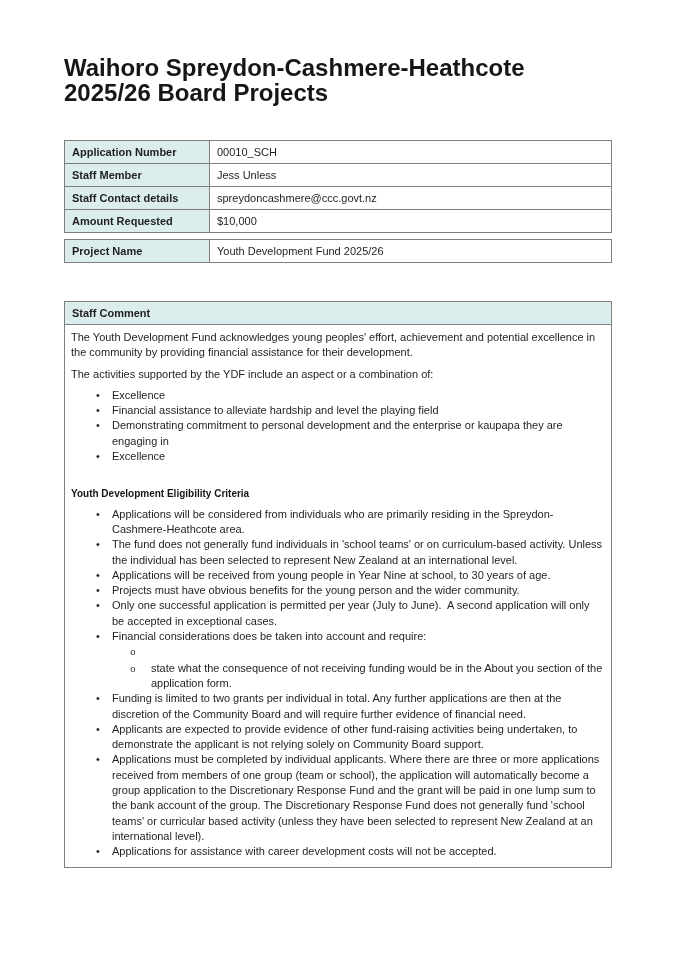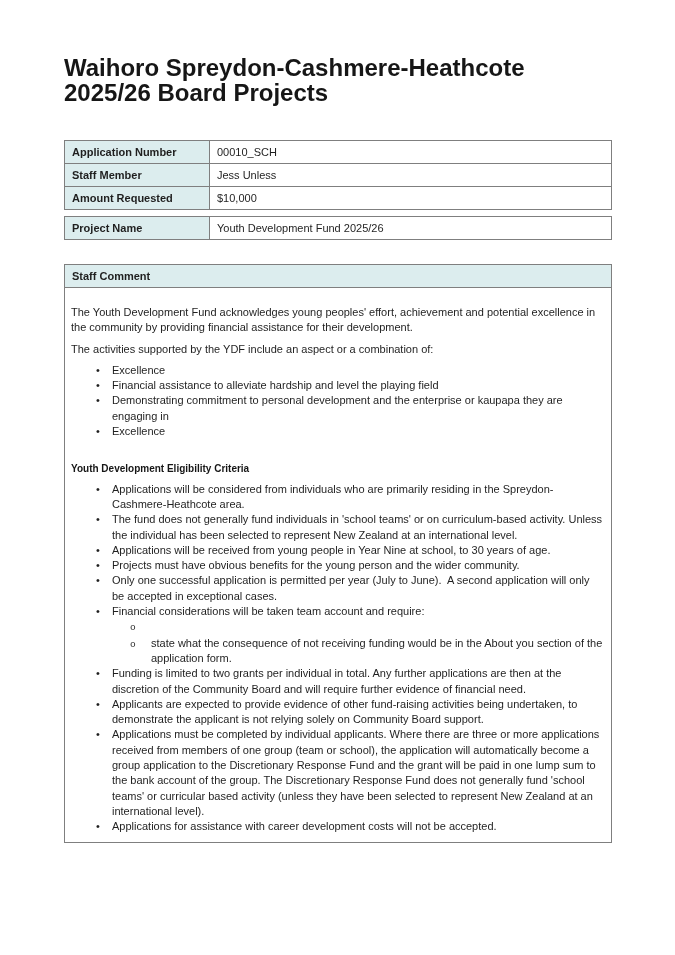--- a/index.html
+++ b/index.html
@@ -25,29 +25,29 @@
     border:1px solid var(--border);
     font-size:11px;line-height:15px;padding:3.5px 7px;vertical-align:middle;
     overflow:hidden;white-space:nowrap;
   }
   table.kv td.label-cell{
     width:130px;background:var(--header-bg);font-weight:700;
   }
   .details-table{margin-top:35px;}
   .project-table{margin-top:6px;}
   .comment-box{
-    margin-top:24px;width:548px;box-sizing:border-box;
+    margin-top:38px;width:548px;box-sizing:border-box;
     border:1px solid var(--border);
   }
   .comment-header{
     background:var(--header-bg);border-bottom:1px solid var(--border);
     font-size:11px;font-weight:700;line-height:15px;padding:3.5px 7px;
   }
   .comment-body{
-    padding:17px 7px 7px 6px;font-size:11px;line-height:15.3px;
+    padding:5px 7px 7px 6px;font-size:11px;line-height:15.3px;
   }
   .comment-body p{margin:0 0 6px;}
   p.criteria-heading{
     font-size:10px;font-weight:700;margin:22px 0 5px;color:#161616;
   }
   ul.bullets{list-style:none;margin:0;padding:0 0 0 25px;}
   ul.bullets li.b1{display:flex;align-items:flex-start;}
   ul.bullets li.b1 > .marker{flex:none;width:16px;font-size:11px;}
   .li-body{flex:1;min-width:0;}
   .li-text{white-space:pre-wrap;}
@@ -68,20 +68,24 @@
 
   <table class="kv details-table">
     <tbody id="details-tbody">
         <tr>
           <td class="label-cell">Application Number</td>
           <td class="value-cell">00010_SCH</td>
         </tr>
         <tr>
           <td class="label-cell">Staff Member</td>
           <td class="value-cell">Jess Unless</td>
+        </tr>
+        <tr>
+          <td class="label-cell">Staff Contact details</td>
+          <td class="value-cell">spreydoncashmere@ccc.govt.nz</td>
         </tr>
         <tr>
           <td class="label-cell">Amount Requested</td>
           <td class="value-cell">$10,000</td>
         </tr>
       </tbody>
   </table>
 
   <table class="kv project-table">
     <tbody id="project-tbody">
@@ -132,21 +136,21 @@
           <li class="b1">
             <span class="marker">•</span>
             <div class="li-body"><span class="li-text">Projects must have obvious benefits for the young person and the wider community.</span></div>
           </li>
           <li class="b1">
             <span class="marker">•</span>
             <div class="li-body"><span class="li-text">Only one successful application is permitted per year (July to June).  A second application will only be accepted in exceptional cases.</span></div>
           </li>
           <li class="b1">
             <span class="marker">•</span>
-            <div class="li-body"><span class="li-text">Financial considerations will be taken team account and require:</span><ul class="sub">
+            <div class="li-body"><span class="li-text">Financial considerations does be taken into account and require:</span><ul class="sub">
                 <li class="b2">
                   <span class="marker">o</span>
                 </li>
                 <li class="b2">
                   <span class="marker">o</span>
                   <div class="li-body"><span class="li-text">state what the consequence of not receiving funding would be in the About you section of the application form.</span></div>
                 </li>
               </ul></div>
           </li>
           <li class="b1">

